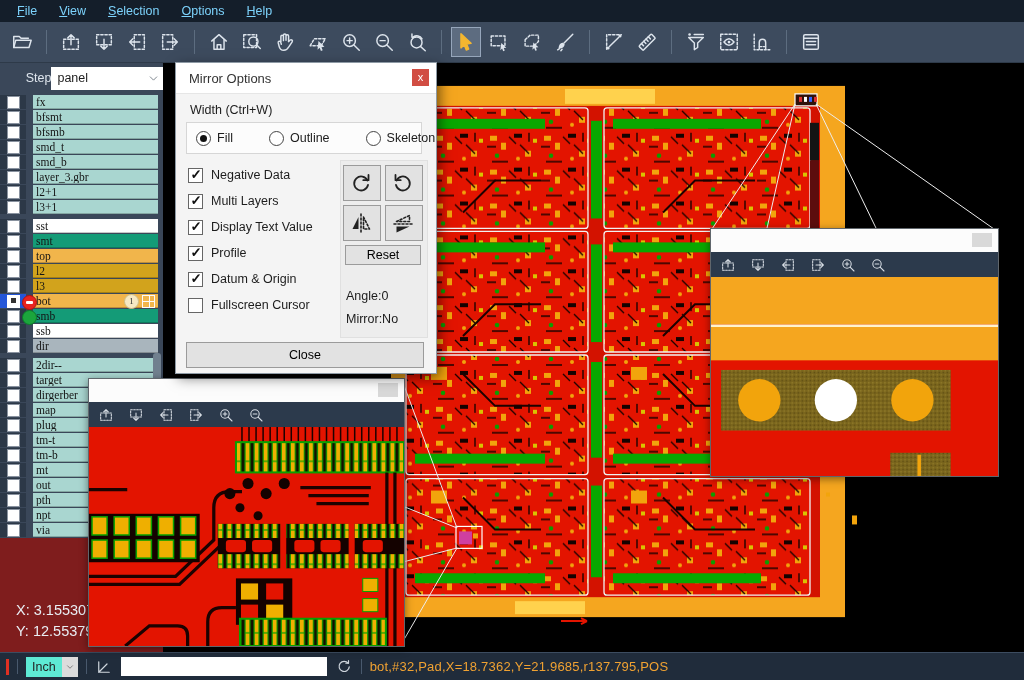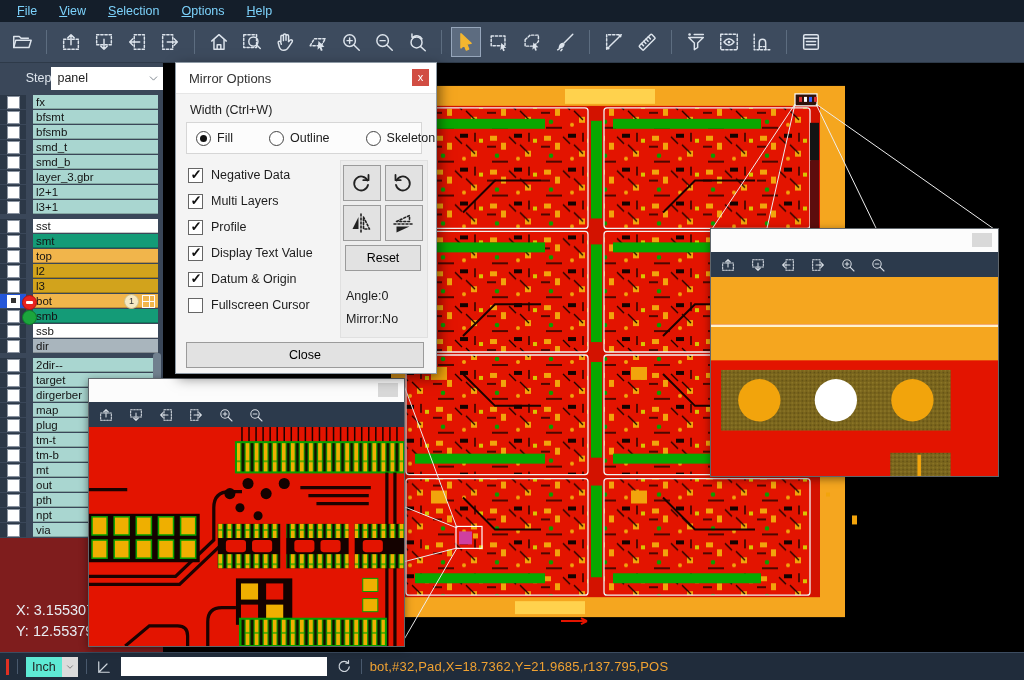--- a/index.html
+++ b/index.html
@@ -27,21 +27,21 @@
   
   .main{flex:1;display:flex;min-height:0;position:relative;}
 
   
   .sidebar{width:163px;flex:none;background:var(--sidebar-bg,#3a4759);display:flex;flex-direction:column;position:relative;}
   .step-row{height:30px;flex:none;display:flex;align-items:center;}
   .step-label{color:#dfe6ee;font-size:12.5px;width:33px;text-align:right;margin-left:23px;}
   .step-select{width:119px;height:23px;background:#fff;display:flex;align-items:center;
                justify-content:space-between;font-size:12.5px;color:#1d1d1d;padding:0 3px 0 6px;}
   .step-select .icon{width:13px;height:13px;color:#6d7680;}
-  .layers{flex:none;padding-top:2px;}
+  .layers{flex:none;padding-top:2px;font-family:Liberation Serif, serif;}
   .layer-row{height:14px;margin-bottom:1px;display:flex;align-items:stretch;position:relative;}
   .layer-row.gap-before{margin-top:5px;}
   .lr-checkcol{width:26px;flex:none;background:#2c3847;display:flex;align-items:center;justify-content:center;}
   .layer-row.current .lr-checkcol{background:var(--select-blue,#2456d8);}
   .lr-check{width:11px;height:11px;background:#fff;border:1px solid #8a93a0;position:relative;}
   .lr-check i{display:none;}
   .layer-row.current .lr-check{border-color:#fff;}
   .layer-row.current .lr-check i{display:block;width:5px;height:5px;background:#333;margin:2px auto;}
   .lr-gap{width:7px;flex:none;}
   .lr-cell{width:119px;flex:none;display:flex;align-items:center;font-size:11.5px;color:#141414;
@@ -94,21 +94,21 @@
   .rad{width:13px;height:13px;border:1px solid #444;border-radius:50%;background:#fff;position:relative;flex:none;}
   .dlg-radio.checked .rad::after{content:"";position:absolute;inset:3px;background:#111;border-radius:50%;}
   .dlg-checks{position:absolute;left:12px;top:68px;}
   .dlg-check{height:26px;display:flex;align-items:center;gap:8px;}
   .cb{width:15px;height:15px;background:#fff;border:1px solid #666;position:relative;flex:none;box-sizing:border-box;}
   .dlg-check.checked .cb::after{content:"✓";position:absolute;left:1.5px;top:-2.5px;font-size:13.5px;font-weight:bold;color:#111;}
   .tf-panel{position:absolute;left:164px;top:66px;width:88px;height:178px;background:#ededed;border:1px solid #e0e0e0;box-sizing:border-box;}
   .tf-grid{position:absolute;left:2px;top:4px;width:84px;display:flex;flex-wrap:wrap;gap:4px;}
   .tf-btn{width:38px;height:36px;background:#e2e2e2;border:1px solid #9b9b9b;color:#222;padding:5px;box-sizing:border-box;}
   .tf-btn .icon{width:24px;height:24px;}
-  .dlg-reset{position:absolute;left:4px;top:84px;width:76px;height:26px;background:#e2e2e2;border:1px solid #9b9b9b;font-size:12.5px;font-family:inherit;}
+  .dlg-reset{position:absolute;left:4px;top:84px;width:76px;height:20px;background:#e2e2e2;border:1px solid #9b9b9b;font-size:12.5px;font-family:inherit;}
   .angle-text{position:absolute;left:5px;top:128px;}
   .mirror-text{position:absolute;left:5px;top:151px;}
   .dlg-close-btn{position:absolute;left:10px;top:248px;width:238px;height:26px;background:#e2e2e2;
                  border:1px solid #9b9b9b;font-size:12.5px;font-family:inherit;}
 
   
   .statusbar{height:27px;flex:none;background:var(--statusbar-bg,#202c3b);border-top:1px solid #3c4c60;
              display:flex;align-items:center;gap:8px;padding:0 6px;}
   .sb-tick{width:3px;height:16px;background:#e03022;flex:none;}
   .sb-sep{width:1px;height:15px;background:#49596d;flex:none;}
@@ -1010,25 +1010,25 @@
     <label class="dlg-check checked">
           <span class="cb"></span>
           <span>Negative Data</span>
         </label>
         <label class="dlg-check checked">
           <span class="cb"></span>
           <span>Multi Layers</span>
         </label>
         <label class="dlg-check checked">
           <span class="cb"></span>
-          <span>Profile</span>
+          <span>Display Text Value</span>
         </label>
         <label class="dlg-check checked">
           <span class="cb"></span>
-          <span>Display Text Value</span>
+          <span>Profile</span>
         </label>
         <label class="dlg-check checked">
           <span class="cb"></span>
           <span>Datum &amp; Origin</span>
         </label>
         <label class="dlg-check">
           <span class="cb"></span>
           <span>Fullscreen Cursor</span>
         </label>
       </div>

